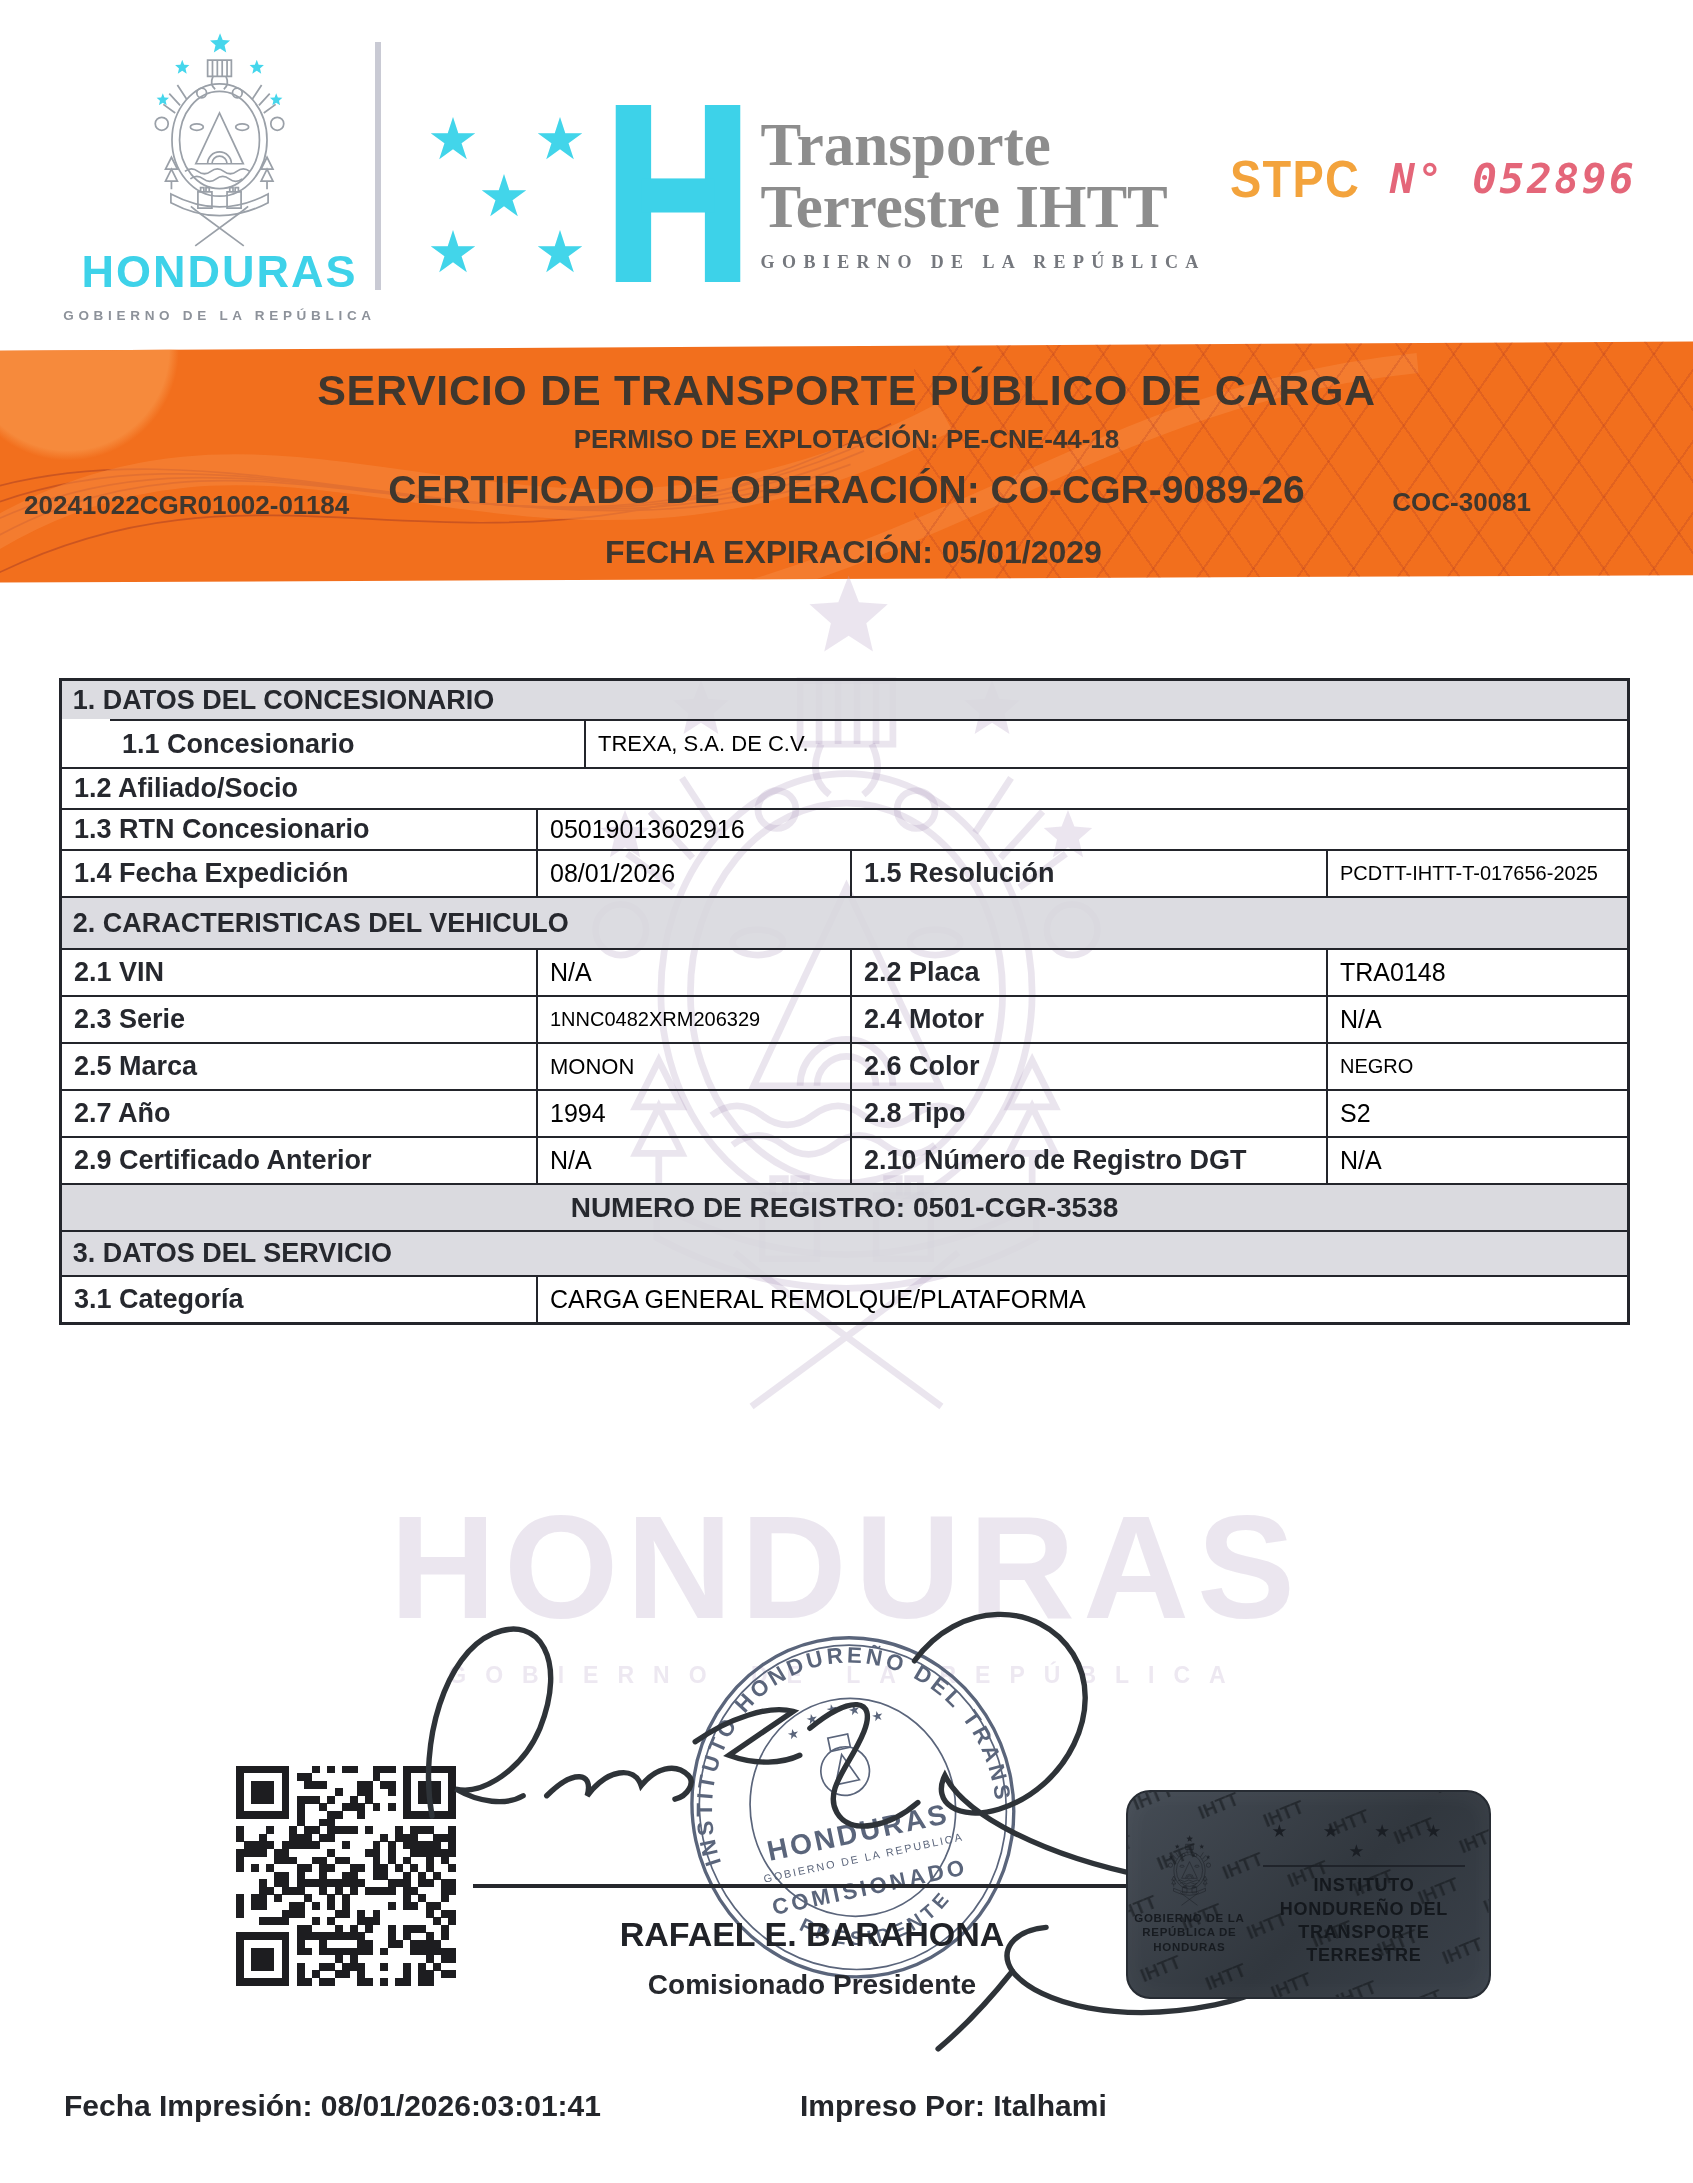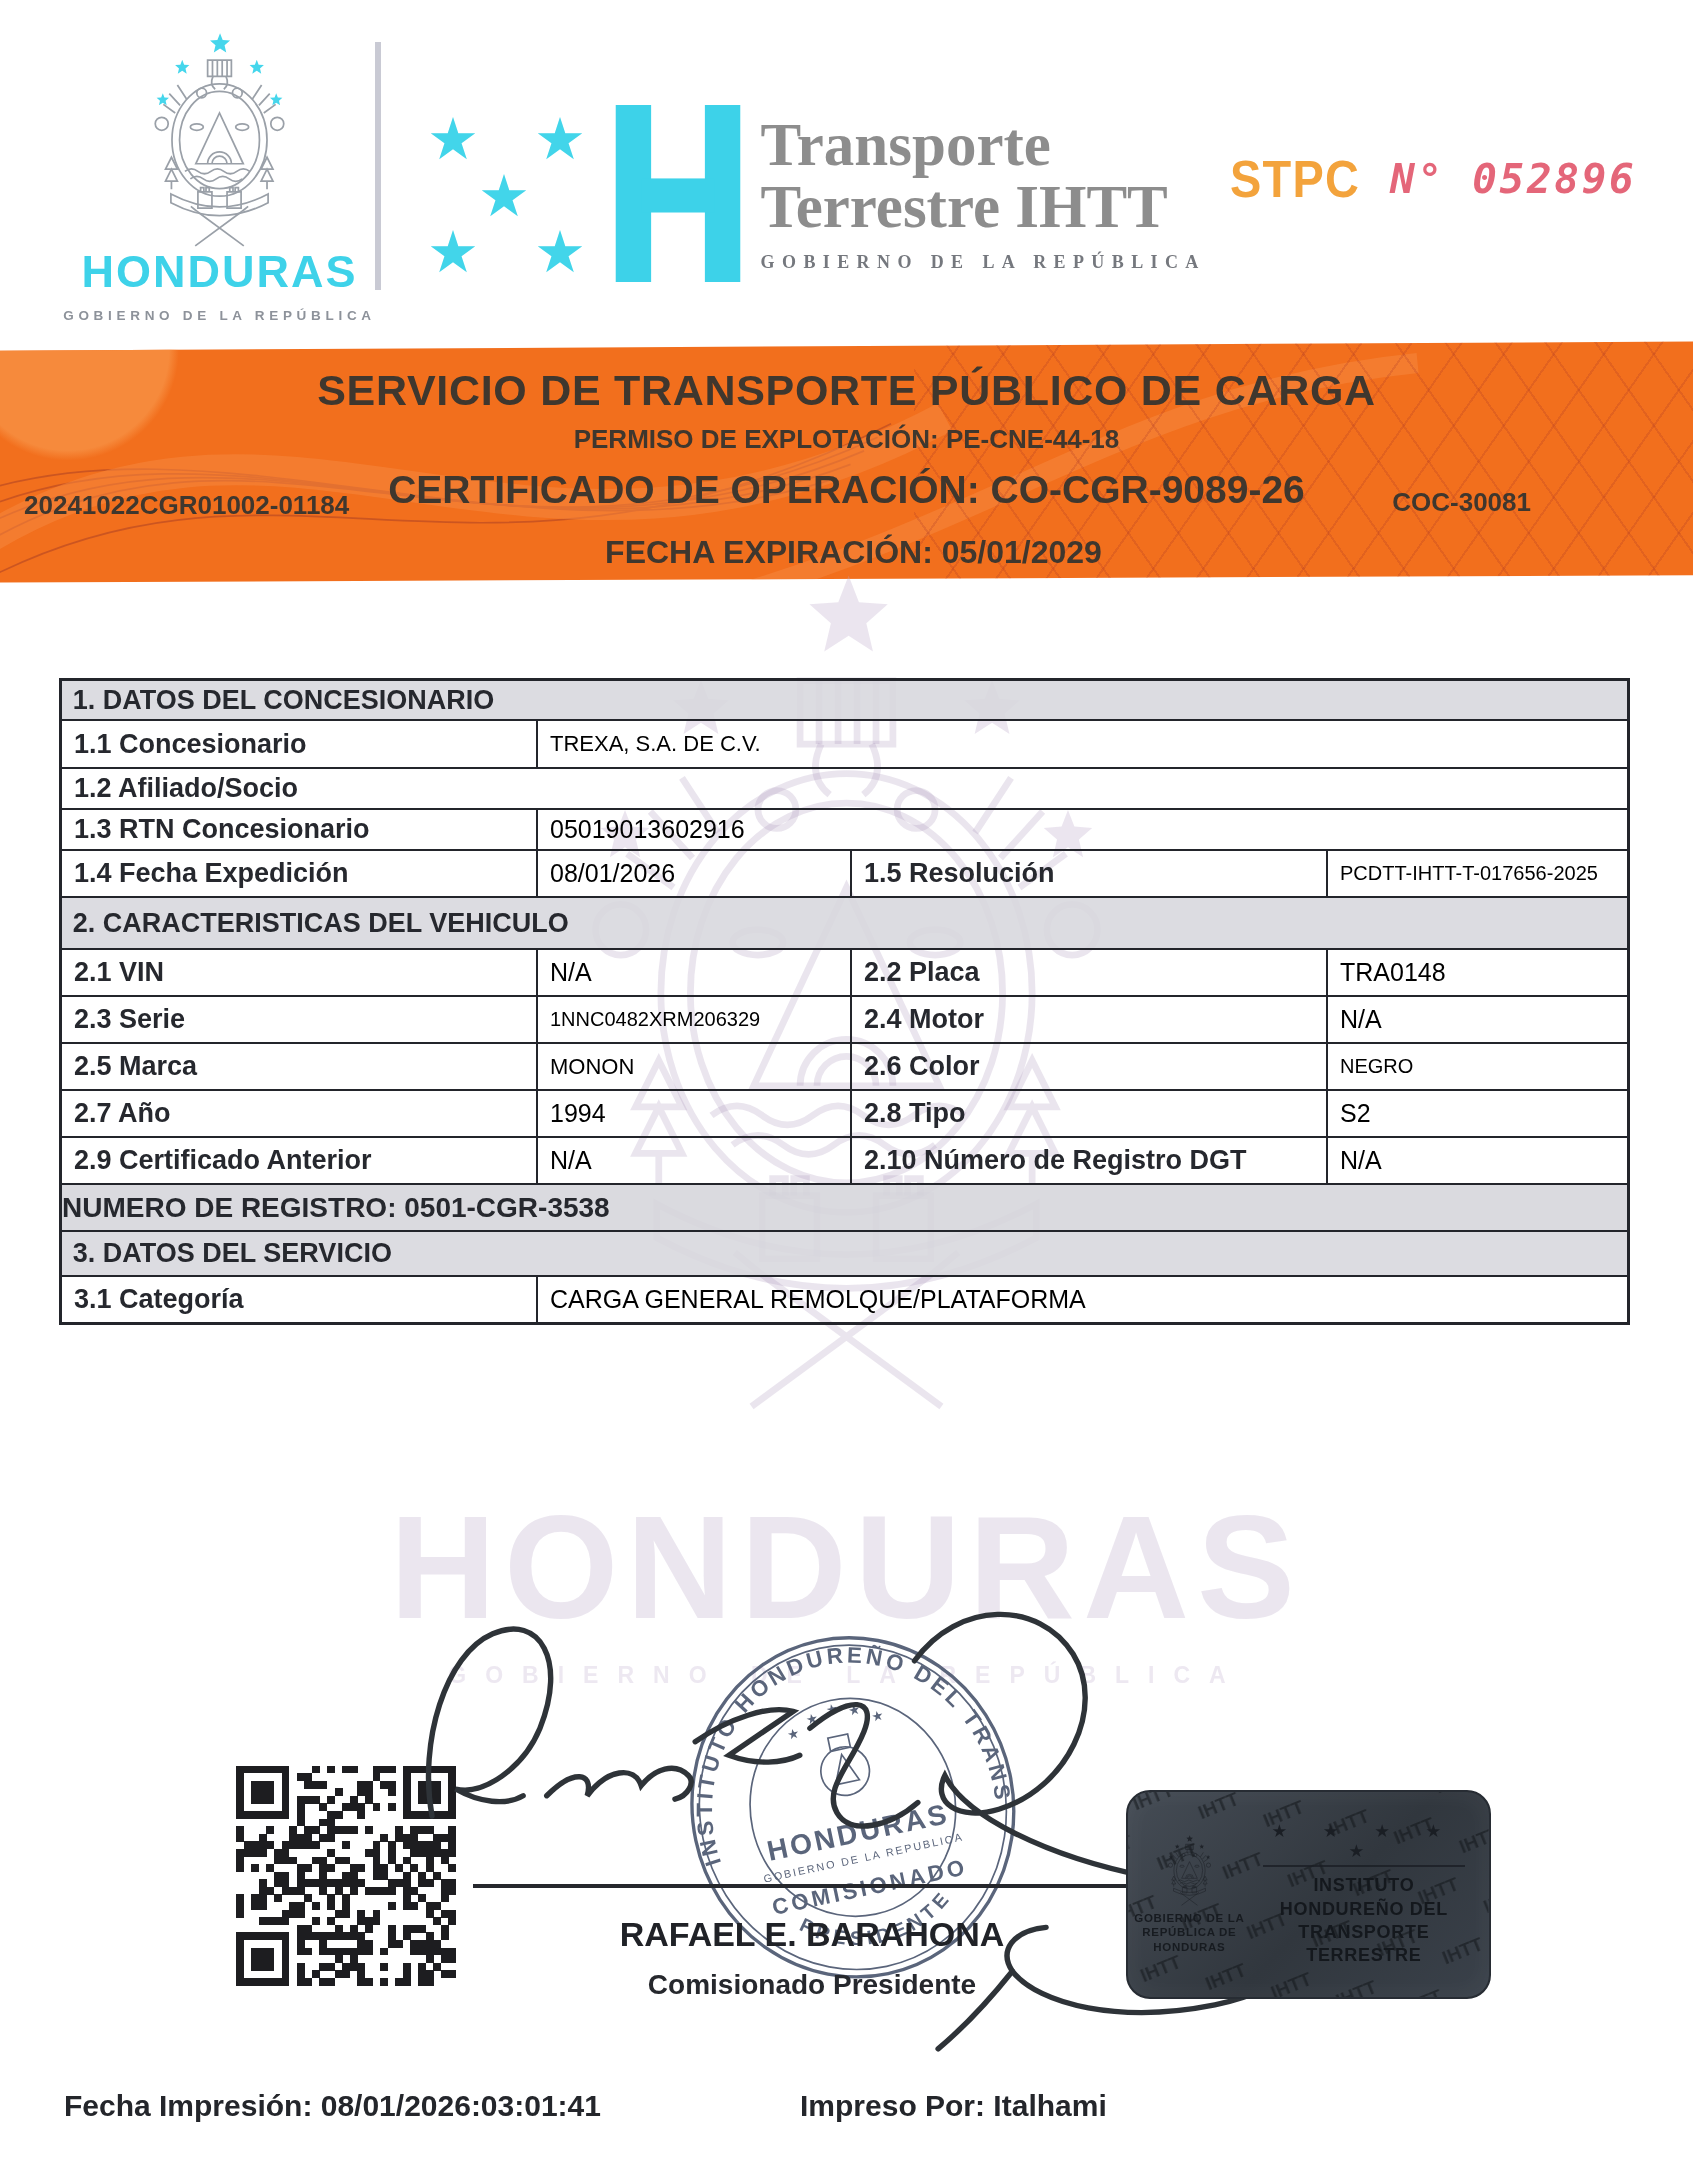--- a/index.html
+++ b/index.html
@@ -47,28 +47,28 @@
   .wm-word{position:absolute;left:0;top:1483px;width:1693px;text-align:center;
            font-size:147px;font-weight:800;letter-spacing:8px;color:rgba(182,164,198,.28);}
   .wm-sub{position:absolute;left:0;top:1662px;width:1693px;text-align:center;
            font-size:23px;font-weight:700;letter-spacing:19px;color:rgba(182,164,198,.25);}
 
   
   .cert-table{position:absolute;left:59px;top:678px;width:1565px;border:3.4px solid #23252b;}
   .trow{display:flex;align-items:center;border-top:2.7px solid #23252b;background:transparent;}
   .trow:first-child{border-top:none;}
   .th{background:rgba(215,215,221,.88);font-weight:700;font-size:27px;padding-left:10.8px;}
-  .h57{height:38px;} .h58{height:39px;} .h63{height:43px;} .h66{height:45px;} .h67{height:45px;} .h68{height:46px;} .h74{height:50px;}
+  .h57{height:38px;} .h58{height:39px;} .h63{height:43px;} .h66{height:45px;} .h67{height:45px;} .h68{height:46px;margin-left:48px;} .h74{height:50px;}
   .cell{display:flex;align-items:center;height:100%;padding-left:12px;box-sizing:border-box;}
   .bl{border-left:2.7px solid #23252b;}
   .c-l1{width:474px;} .c-v1{width:314px;} .c-l2{width:476px;} .c-vx{flex:1;}
   .lab{font-weight:700;font-size:27px;color:#26282e;}
   .val{font-size:25px;color:#000000;}
   .sm{font-size:22px;} .xs{font-size:20px;}
-  .registro-row{justify-content:flex-start;background:rgba(213,213,219,.88);
+  .registro-row{justify-content:center;background:rgba(213,213,219,.88);
                 font-weight:700;font-size:28px;}
 
   
   .qr{position:absolute;left:236px;top:1763px;width:220px;height:225px;fill:#1d1d20;}
   .sig-line{position:absolute;left:473px;top:1884px;width:678px;height:4px;background:#26282d;z-index:3;}
   .sig-name{position:absolute;left:473px;top:1915px;width:678px;text-align:center;
             font-size:34px;font-weight:800;color:#202227;z-index:4;}
   .sig-title{position:absolute;left:473px;top:1969px;width:678px;text-align:center;
             font-size:28px;font-weight:700;color:#26282d;z-index:4;}
   .stamp{position:absolute;left:687px;top:1632px;width:332px;height:352px;transform:rotate(-12deg);z-index:2;opacity:.92;}

